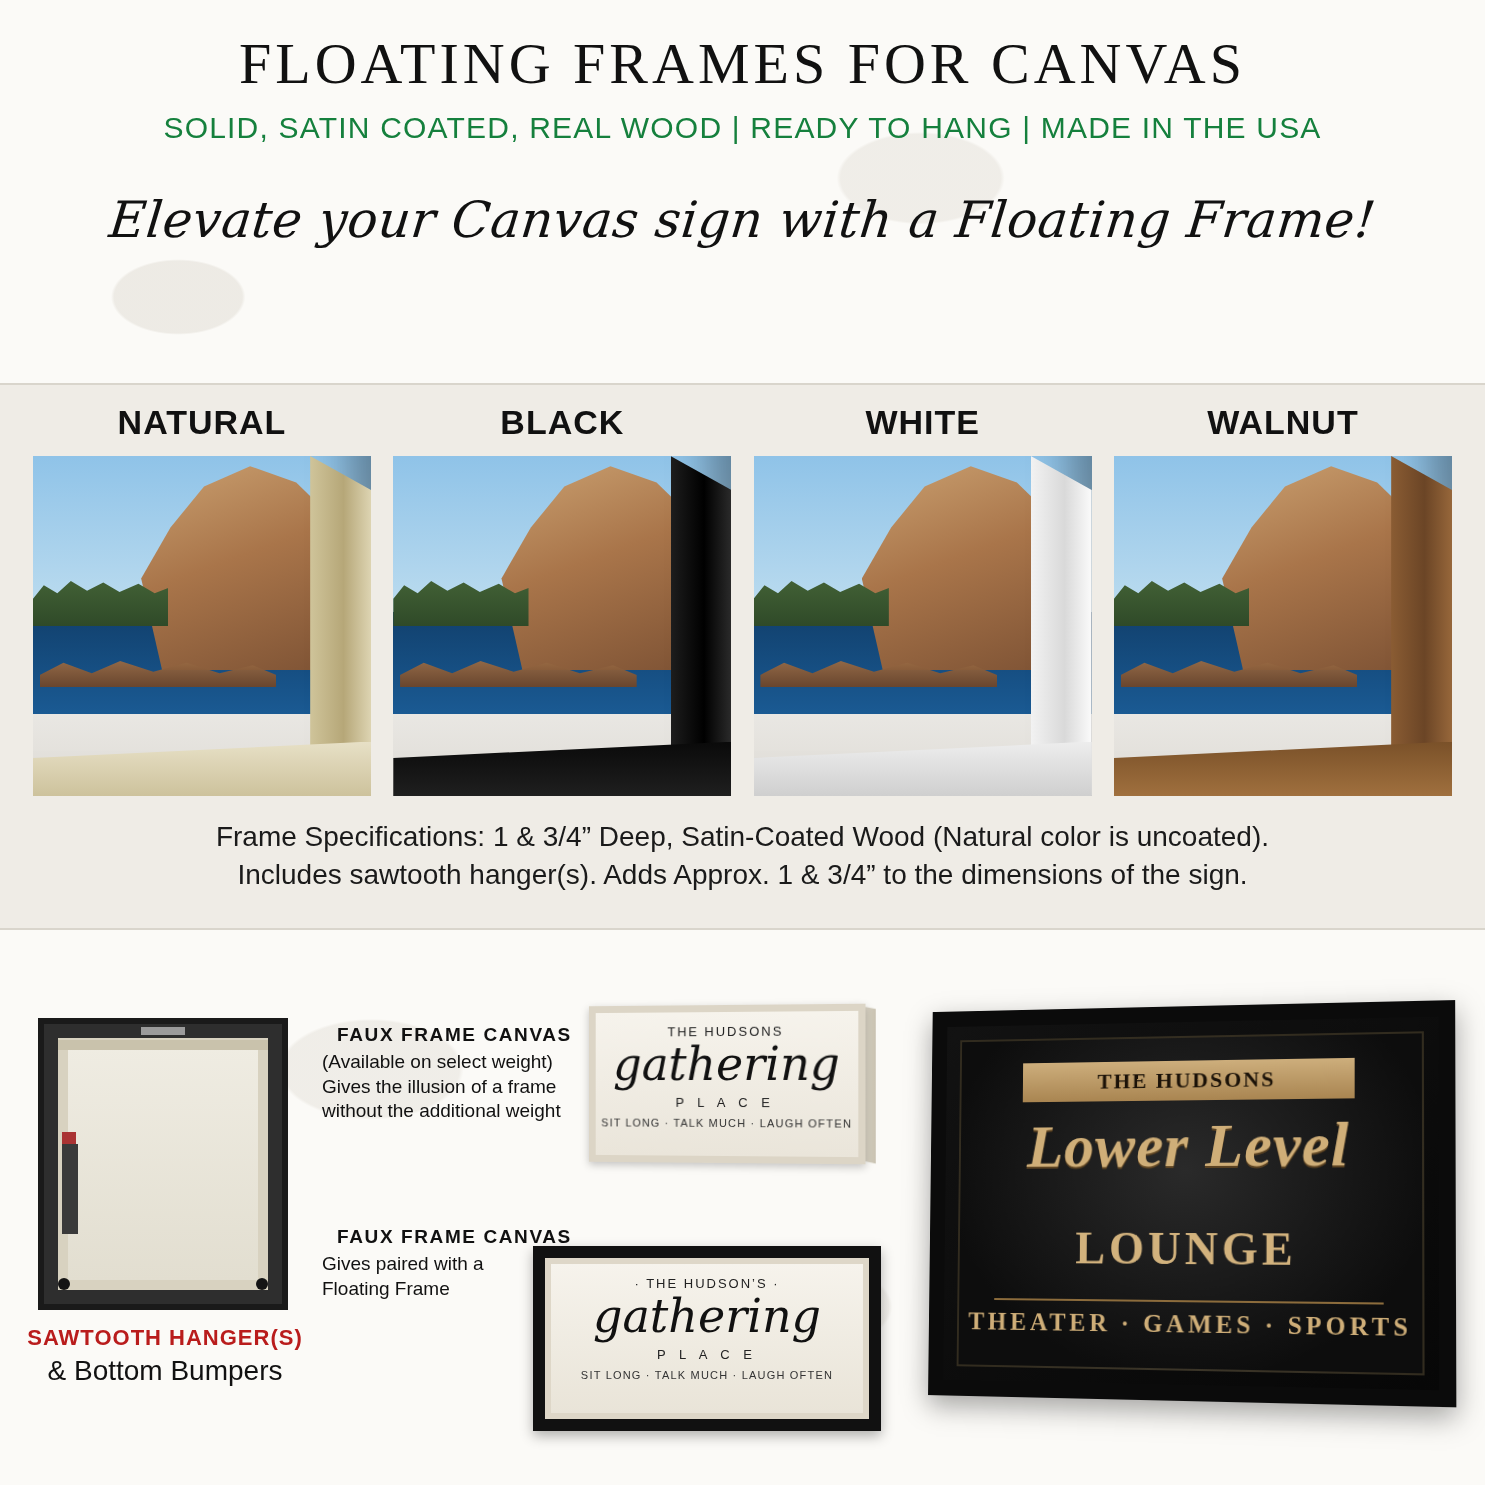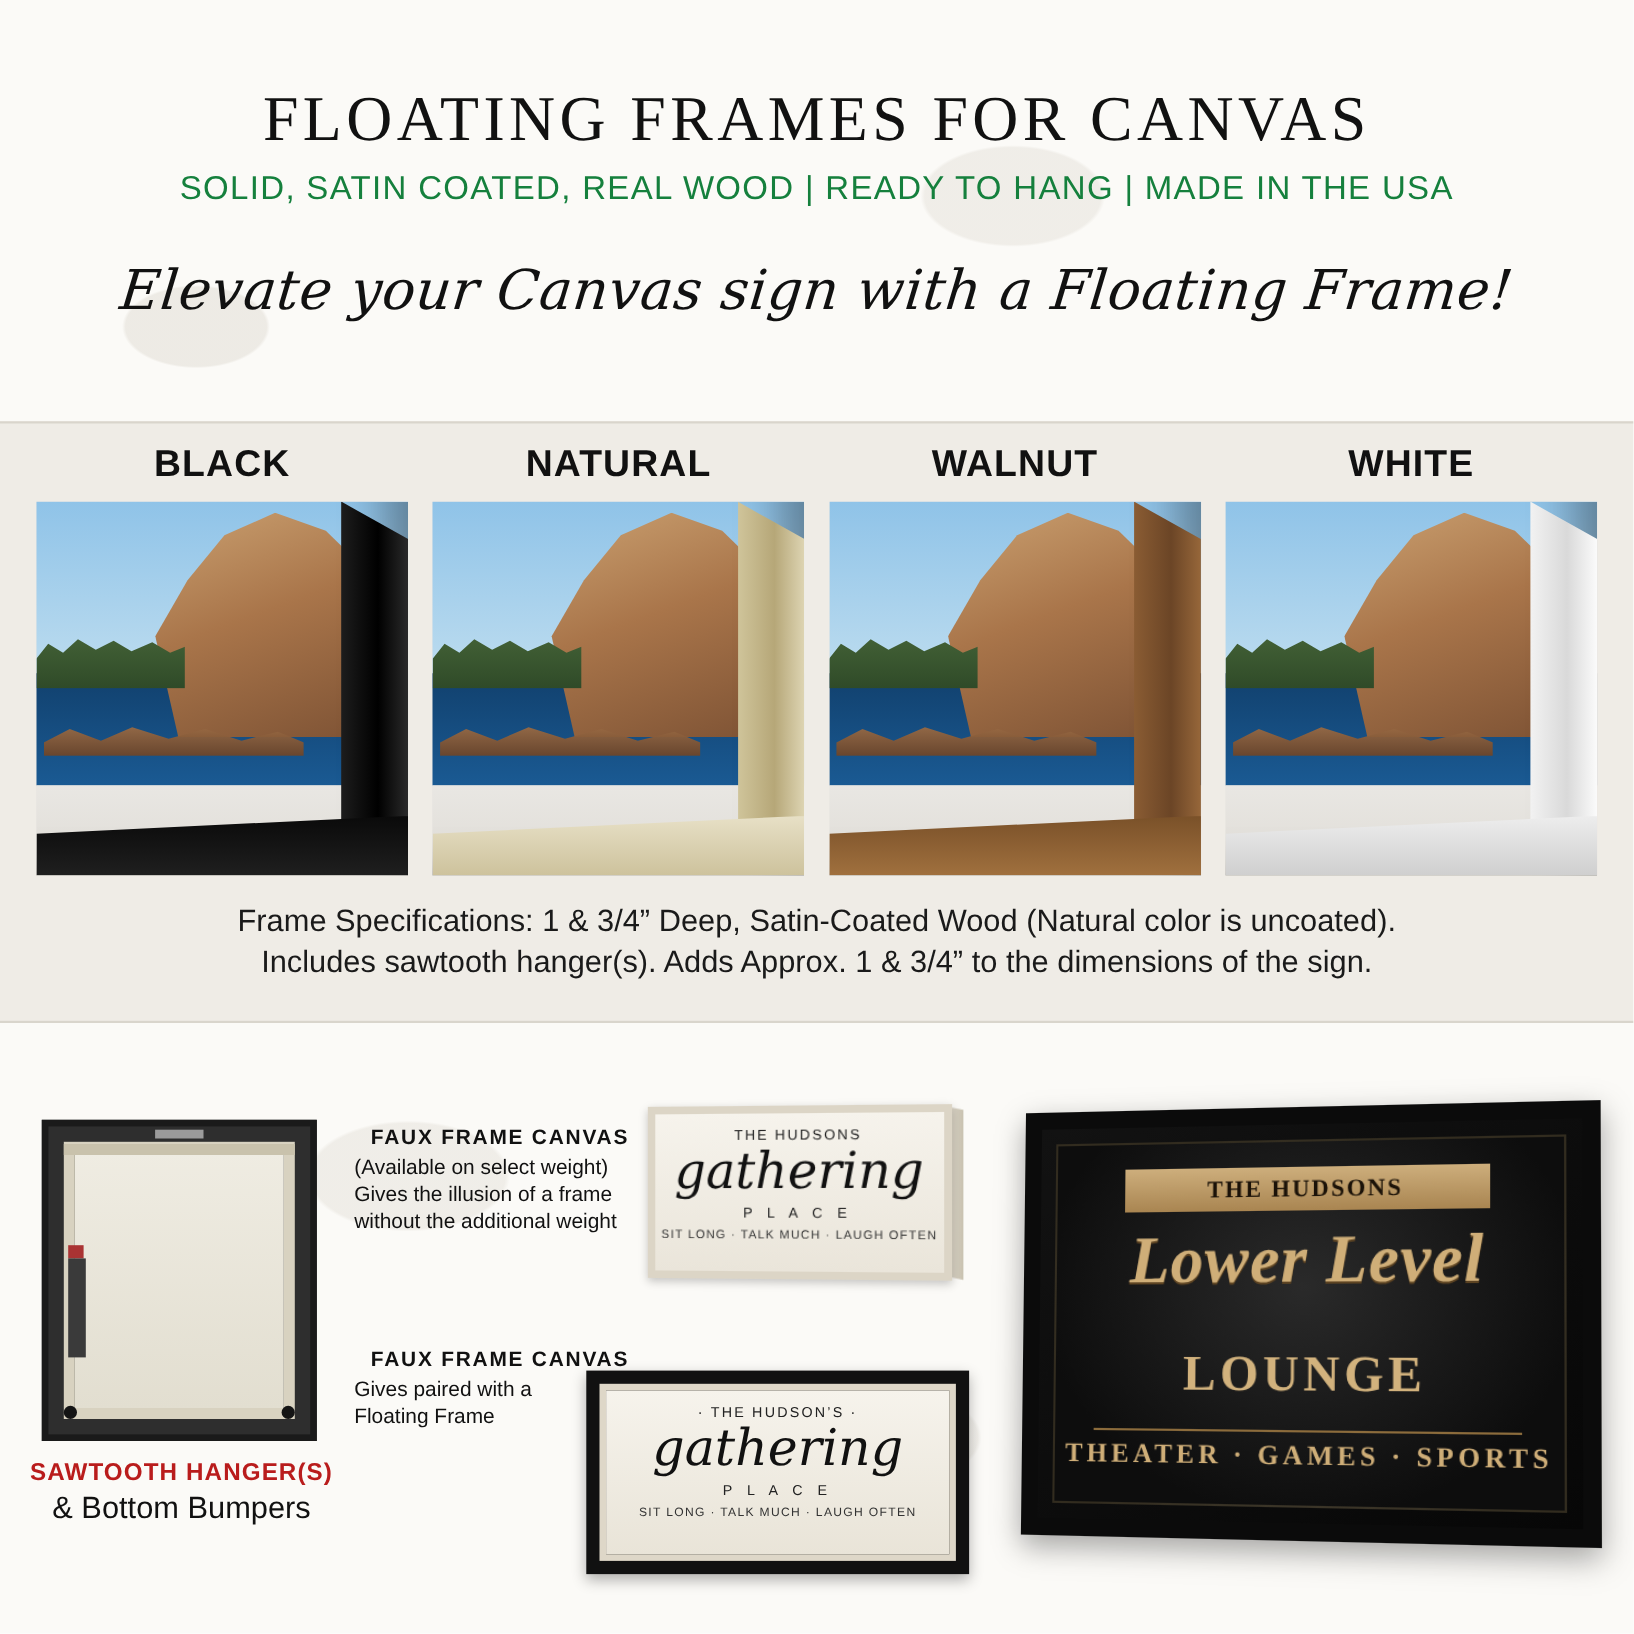--- a/index.html
+++ b/index.html
@@ -26,21 +26,20 @@
       #fbfaf7;
     pointer-events:none;
   }
 
   
   .header { position:relative; text-align:center; padding-top:34px; }
   .title {
     font-family:"Liberation Serif", serif;
     font-size:58px; letter-spacing:4px; color:#111; font-weight:400;
     line-height:1.05;
-    margin-top:44px;
   }
   .subtitle {
     font-family:"Liberation Sans", sans-serif;
     font-size:30px; letter-spacing:1.2px; color:#15803d; margin-top:16px;
   }
   .script {
     margin-top:46px;
     font-family:"DejaVu Serif", serif;
     font-style:italic;
     font-size:50px;
@@ -190,40 +189,57 @@
   <div class="damask"></div>
 
   <div class="header">
     <div class="title">FLOATING FRAMES FOR CANVAS</div>
     <div class="subtitle">SOLID, SATIN COATED, REAL WOOD | READY TO HANG | MADE IN THE USA</div>
     <div class="script">Elevate your Canvas sign with a Floating Frame!</div>
   </div>
 
   <div class="band">
     <div class="swatches">
+
+      <div class="swatch natural">
+        <div class="swatch-label">NATURAL</div>
+        <div class="photo">
+          <div class="sky"></div>
+          <div class="sea"></div>
+          <div class="tablec"></div>
+          <div class="cliff"></div>
+          <div class="trees-l"></div>
+          <div class="rocks"></div>
+          <div class="frame-edge">
+            <div class="fr-inner-shadow"></div>
+            <div class="fr-right"></div>
+            <div class="fr-bottom"></div>
+          </div>
+        </div>
+      </div>
 
       <div class="swatch black">
         <div class="swatch-label">BLACK</div>
         <div class="photo">
           <div class="sky"></div>
           <div class="sea"></div>
           <div class="tablec"></div>
           <div class="cliff"></div>
           <div class="trees-l"></div>
           <div class="rocks"></div>
           <div class="frame-edge">
             <div class="fr-inner-shadow"></div>
             <div class="fr-right"></div>
             <div class="fr-bottom"></div>
           </div>
         </div>
       </div>
 
-      <div class="swatch natural">
-        <div class="swatch-label">NATURAL</div>
+      <div class="swatch white">
+        <div class="swatch-label">WHITE</div>
         <div class="photo">
           <div class="sky"></div>
           <div class="sea"></div>
           <div class="tablec"></div>
           <div class="cliff"></div>
           <div class="trees-l"></div>
           <div class="rocks"></div>
           <div class="frame-edge">
             <div class="fr-inner-shadow"></div>
             <div class="fr-right"></div>
@@ -242,37 +258,20 @@
           <div class="trees-l"></div>
           <div class="rocks"></div>
           <div class="frame-edge">
             <div class="fr-inner-shadow"></div>
             <div class="fr-right"></div>
             <div class="fr-bottom"></div>
           </div>
         </div>
       </div>
 
-      <div class="swatch white">
-        <div class="swatch-label">WHITE</div>
-        <div class="photo">
-          <div class="sky"></div>
-          <div class="sea"></div>
-          <div class="tablec"></div>
-          <div class="cliff"></div>
-          <div class="trees-l"></div>
-          <div class="rocks"></div>
-          <div class="frame-edge">
-            <div class="fr-inner-shadow"></div>
-            <div class="fr-right"></div>
-            <div class="fr-bottom"></div>
-          </div>
-        </div>
-      </div>
-
     </div>
 
     <div class="spec">
       <div>Frame Specifications: 1 &amp; 3/4” Deep, Satin-Coated Wood (Natural color is uncoated).</div>
       <div>Includes sawtooth hanger(s). Adds Approx. 1 &amp; 3/4” to the dimensions of the sign.</div>
     </div>
   </div>
 
   <div class="lower">
 

